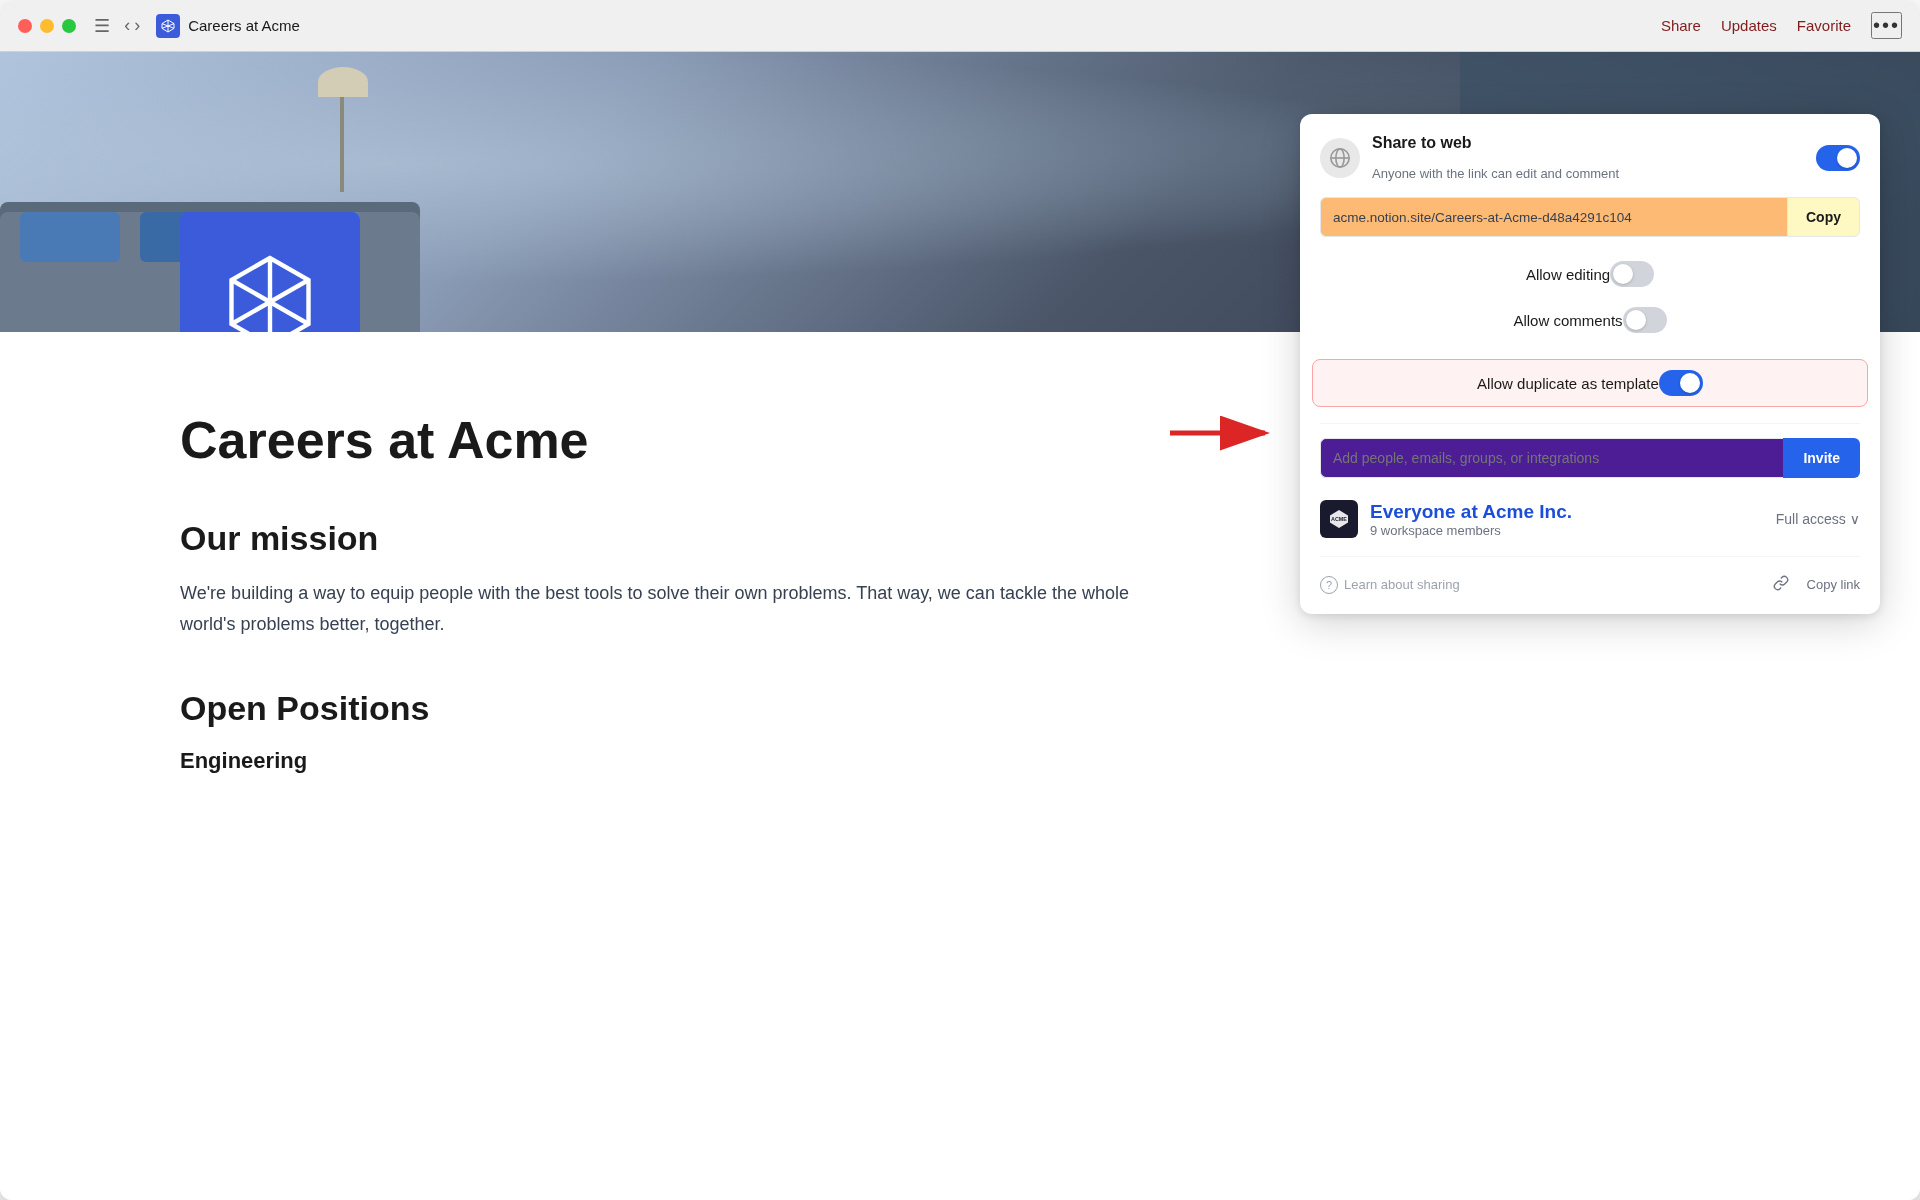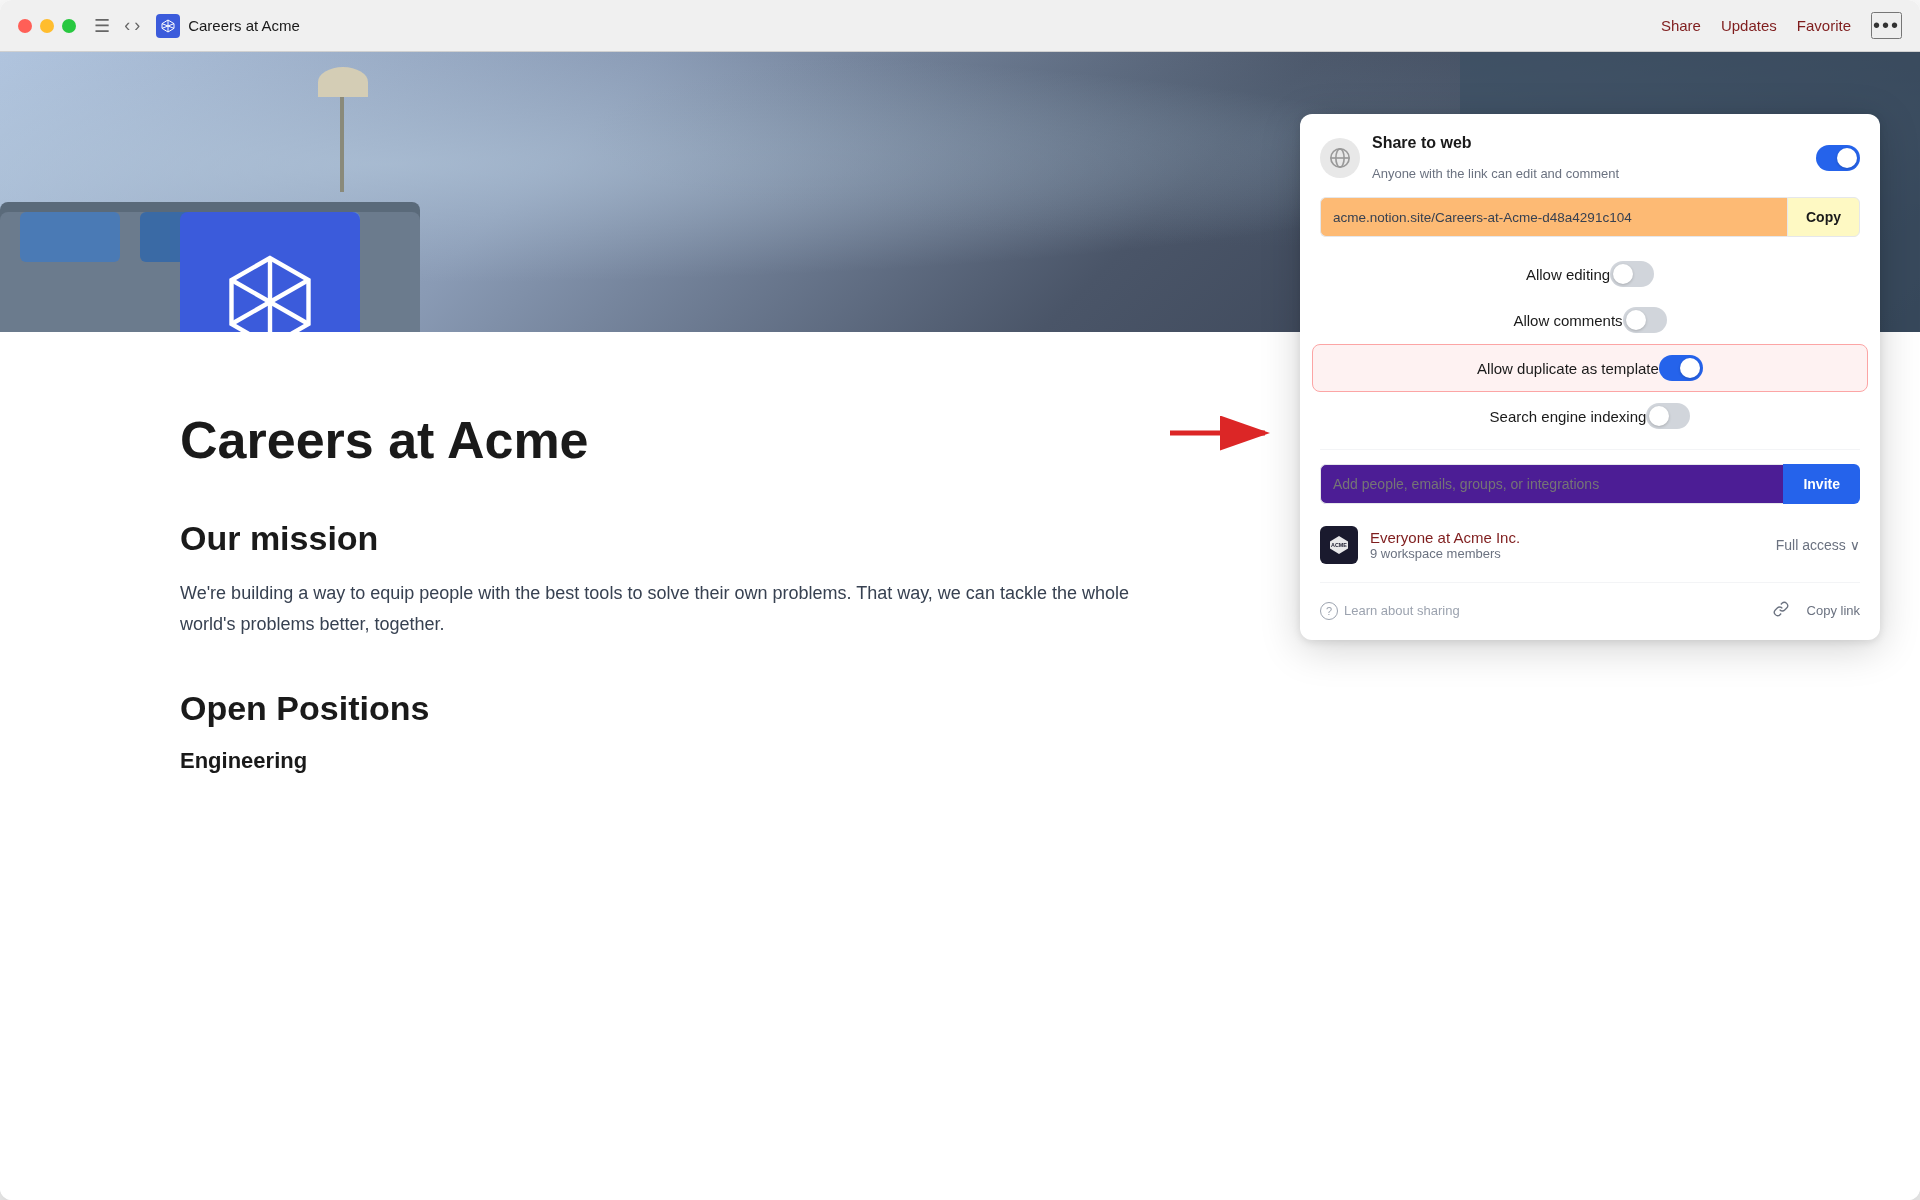--- a/index.html
+++ b/index.html
@@ -408,21 +408,21 @@
       font-size: 15px;
       color: #1a1a1a;
     }
 
     
     .setting-row-highlighted {
       background: #fef2f2;
       border: 1.5px solid #fca5a5;
       border-radius: 8px;
       padding: 10px 12px;
-      margin: 1px -8px;
+      margin: 16px -8px;
     }
 
     .setting-row-highlighted .setting-label {
       font-weight: 500;
     }
 
     
     .divider {
       height: 1px;
       background: #f3f4f6;
@@ -482,23 +482,23 @@
       align-items: center;
       justify-content: center;
       flex-shrink: 0;
     }
 
     .member-info {
       flex: 1;
     }
 
     .member-name {
-      font-size: 15px;
-      font-weight: 400;
-      color: #7f1d1d;
+      font-size: 19px;
+      font-weight: 700;
+      color: #1d4ed8;
     }
 
     .member-count {
       font-size: 13px;
       color: #6b7280;
     }
 
     .access-label {
       font-size: 14px;
       color: #6b7280;
@@ -652,26 +652,20 @@
         </div>
       </div>
 
       <div class="setting-row setting-row-highlighted">
         <span class="setting-label">Allow duplicate as template</span>
         <div class="toggle toggle-on">
           <div class="toggle-knob"></div>
         </div>
       </div>
 
-      <div class="setting-row">
-        <span class="setting-label">Search engine indexing</span>
-        <div class="toggle toggle-off">
-          <div class="toggle-knob"></div>
-        </div>
-      </div>
 
       <div class="divider"></div>
 
       <div class="invite-row">
         <input class="invite-input" type="text" placeholder="Add people, emails, groups, or integrations" style="">
         <button class="invite-btn">Invite</button>
       </div>
 
       <div class="member-row">
         <div class="member-avatar">

